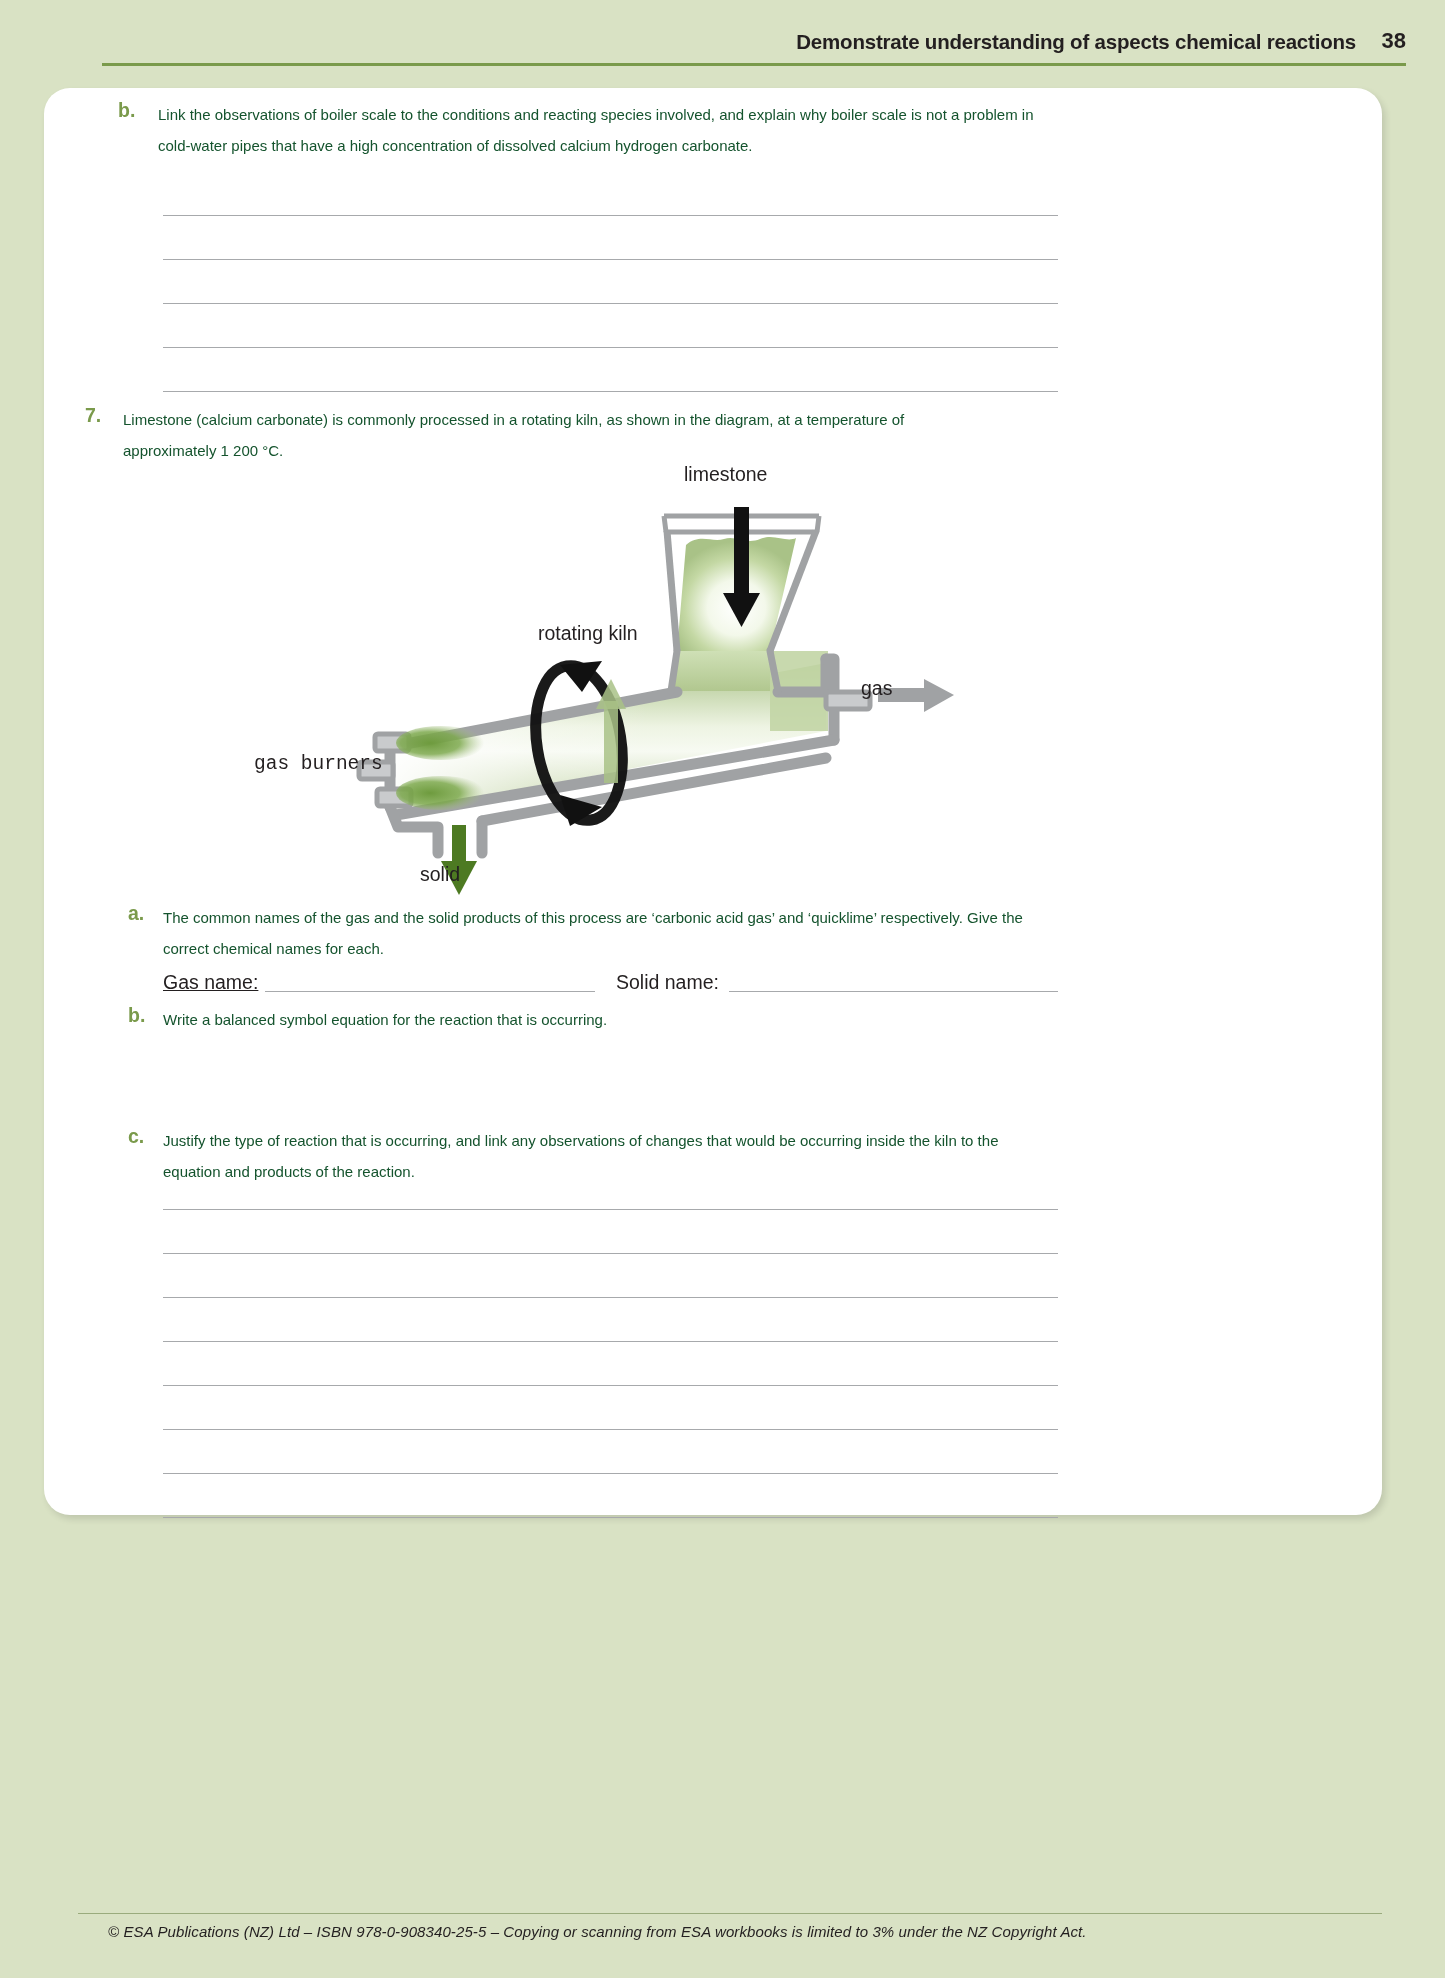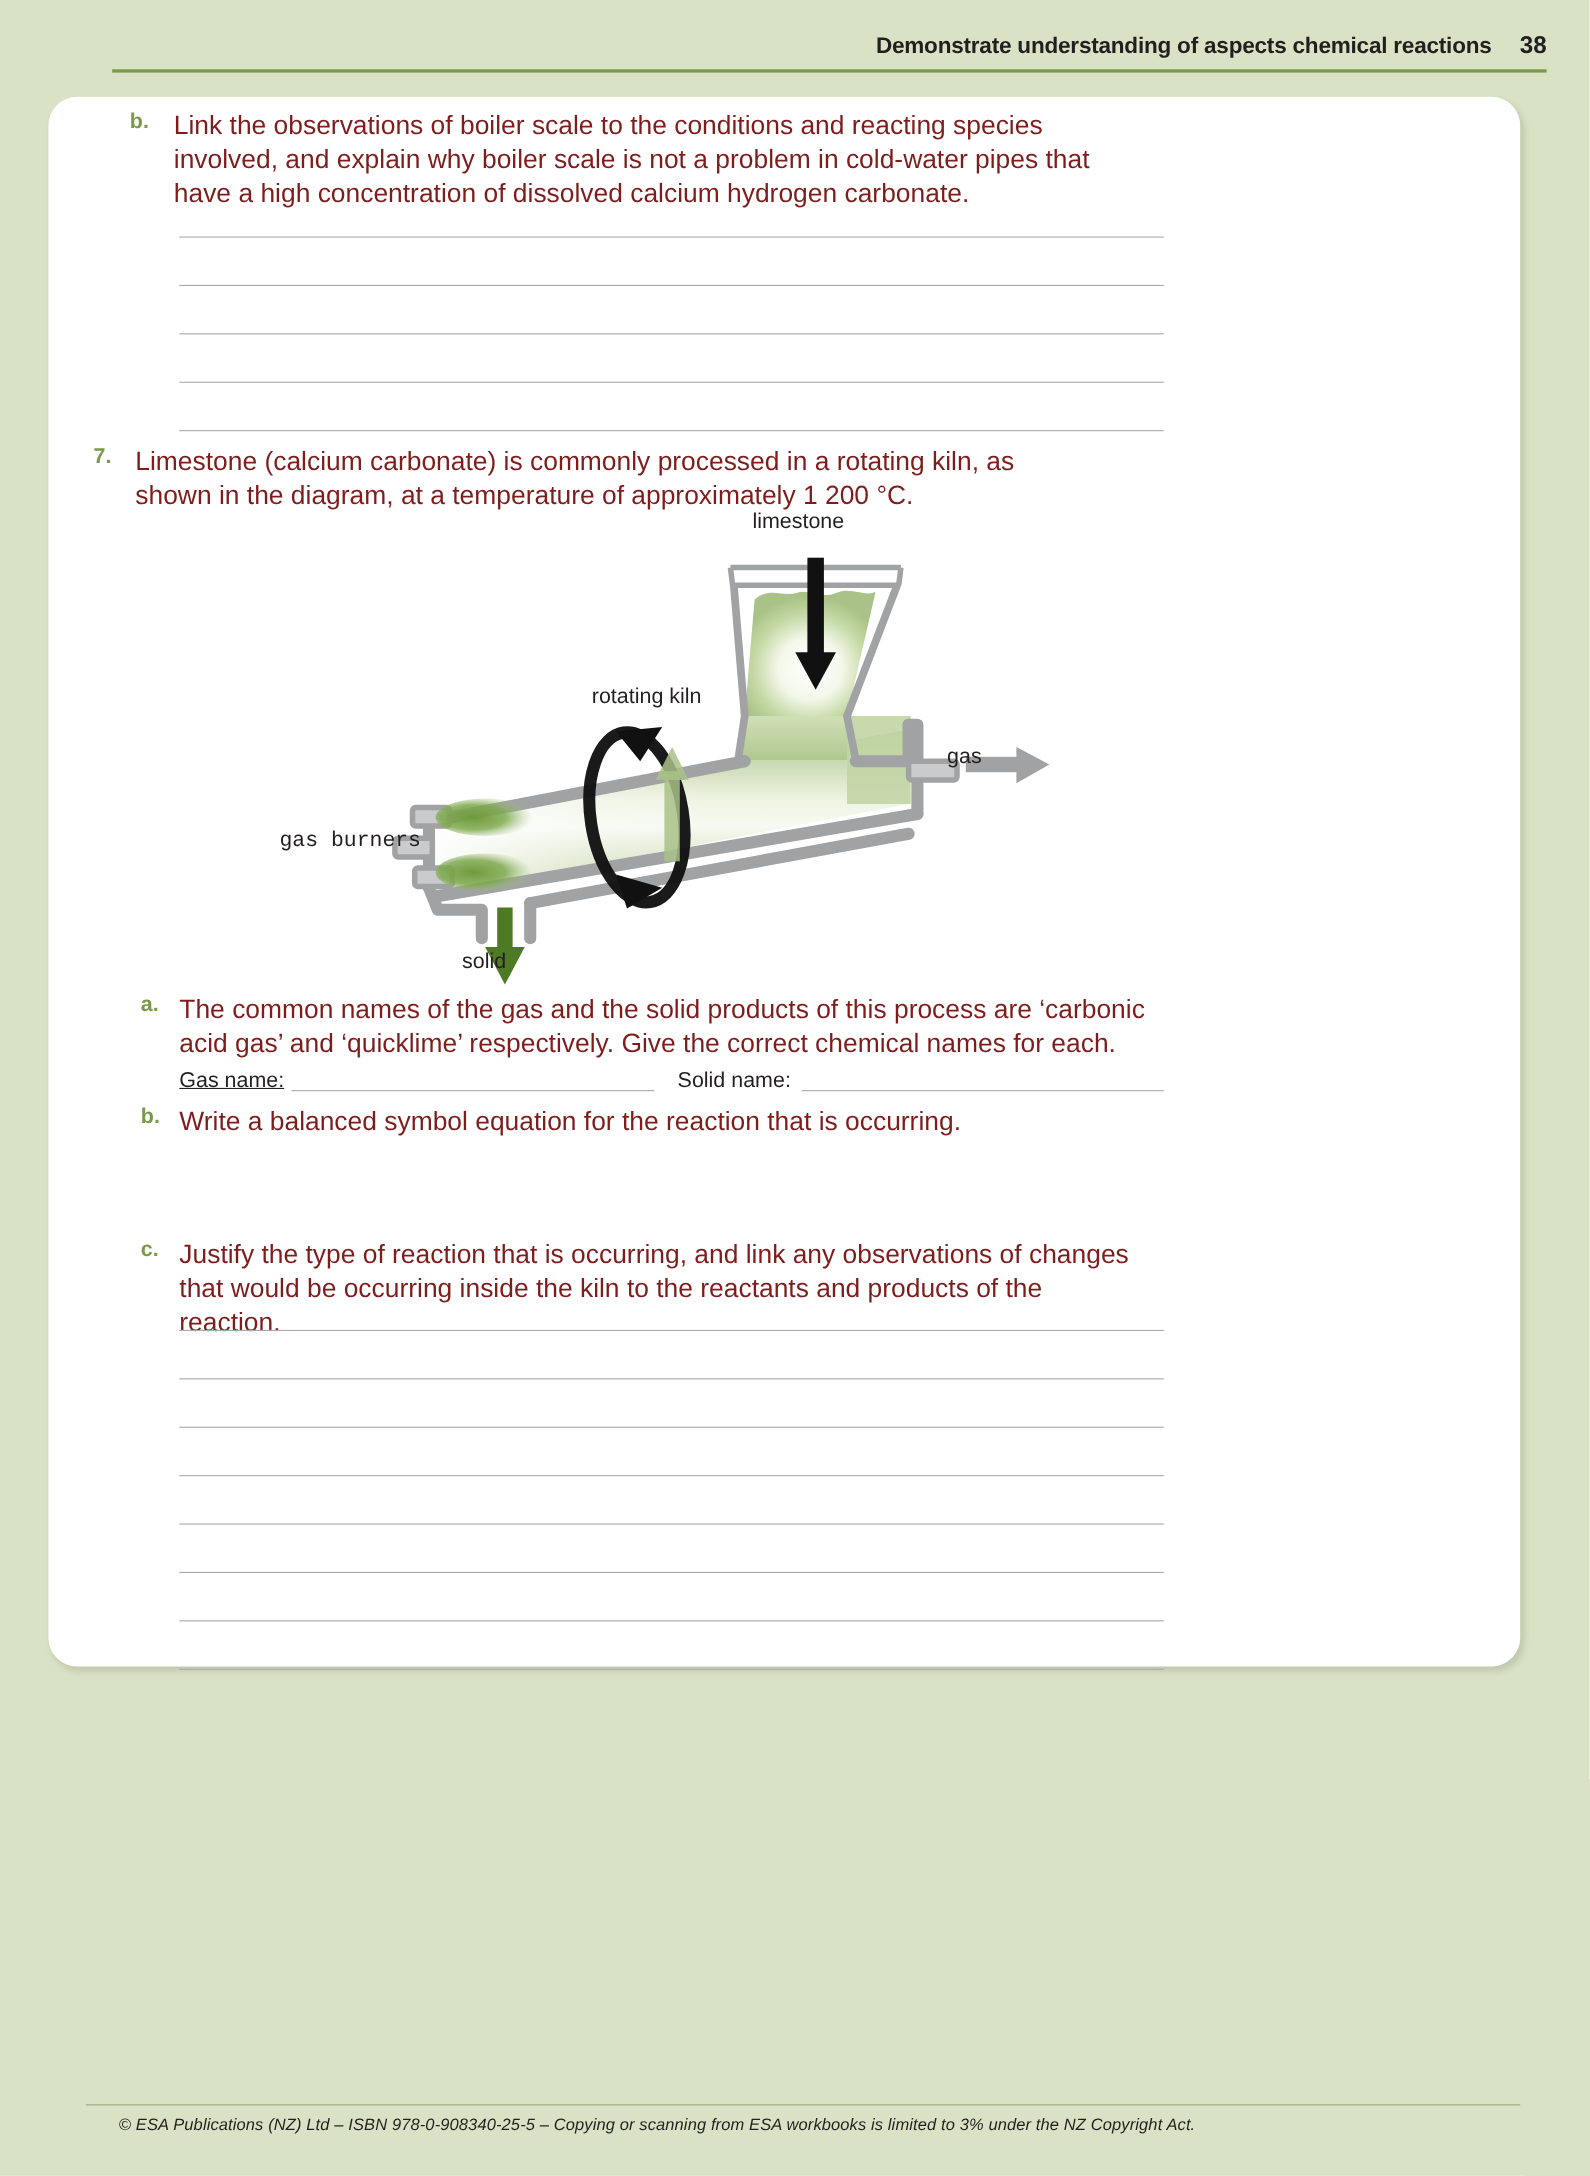--- a/index.html
+++ b/index.html
@@ -44,21 +44,21 @@
     position:absolute;
     font-size:19.5px; font-weight:bold; color:#7a9a4b;
     text-align:left;
   }
   .qnum{
     position:absolute;
     font-size:19.5px; font-weight:bold; color:#7a9a4b;
   }
   .qtext{
     position:absolute;
-    font-size:24px; color:#7f1d1d;
+    font-size:15px; color:#14532d;
     line-height:31px;
     text-align:left;
   }
 
   
   .ansline{
     position:absolute; height:1px; background:#a7a9ac;
   }
 
   
@@ -249,21 +249,21 @@
 <div class="inline-label" style="left:163px; top:971px;text-decoration:underline;">Gas name:</div>
 <div class="ansline" style="left:265px; top:991px; width:330px;"></div>
 
 <div class="inline-label" style="left:616px; top:971px;">Solid name:</div>
 <div class="ansline" style="left:729px; top:991px; width:329px;"></div>
 
 <div class="qmark" style="left:128px; top:1004px;">b.</div>
 <div class="qtext" style="left:163px; top:1004px; width:880px;">Write a balanced symbol equation for the reaction that is occurring.</div>
 
 <div class="qmark" style="left:128px; top:1125px;">c.</div>
-<div class="qtext" style="left:163px; top:1125px; width:880px;">Justify the type of reaction that is occurring, and link any observations of changes that would be occurring inside the kiln to the reactants and products of the reaction.</div>
+<div class="qtext" style="left:163px; top:1125px; width:880px;">Justify the type of reaction that is occurring, and link any observations of changes that would be occurring inside the kiln to the equation and products of the reaction.</div>
 
 <div class="ansline" style="left:163px; top:1209px; width:895px;"></div>
 <div class="ansline" style="left:163px; top:1253px; width:895px;"></div>
 <div class="ansline" style="left:163px; top:1297px; width:895px;"></div>
 <div class="ansline" style="left:163px; top:1341px; width:895px;"></div>
 <div class="ansline" style="left:163px; top:1385px; width:895px;"></div>
 <div class="ansline" style="left:163px; top:1429px; width:895px;"></div>
 <div class="ansline" style="left:163px; top:1473px; width:895px;"></div>
 <div class="ansline" style="left:163px; top:1517px; width:895px;"></div>
 

